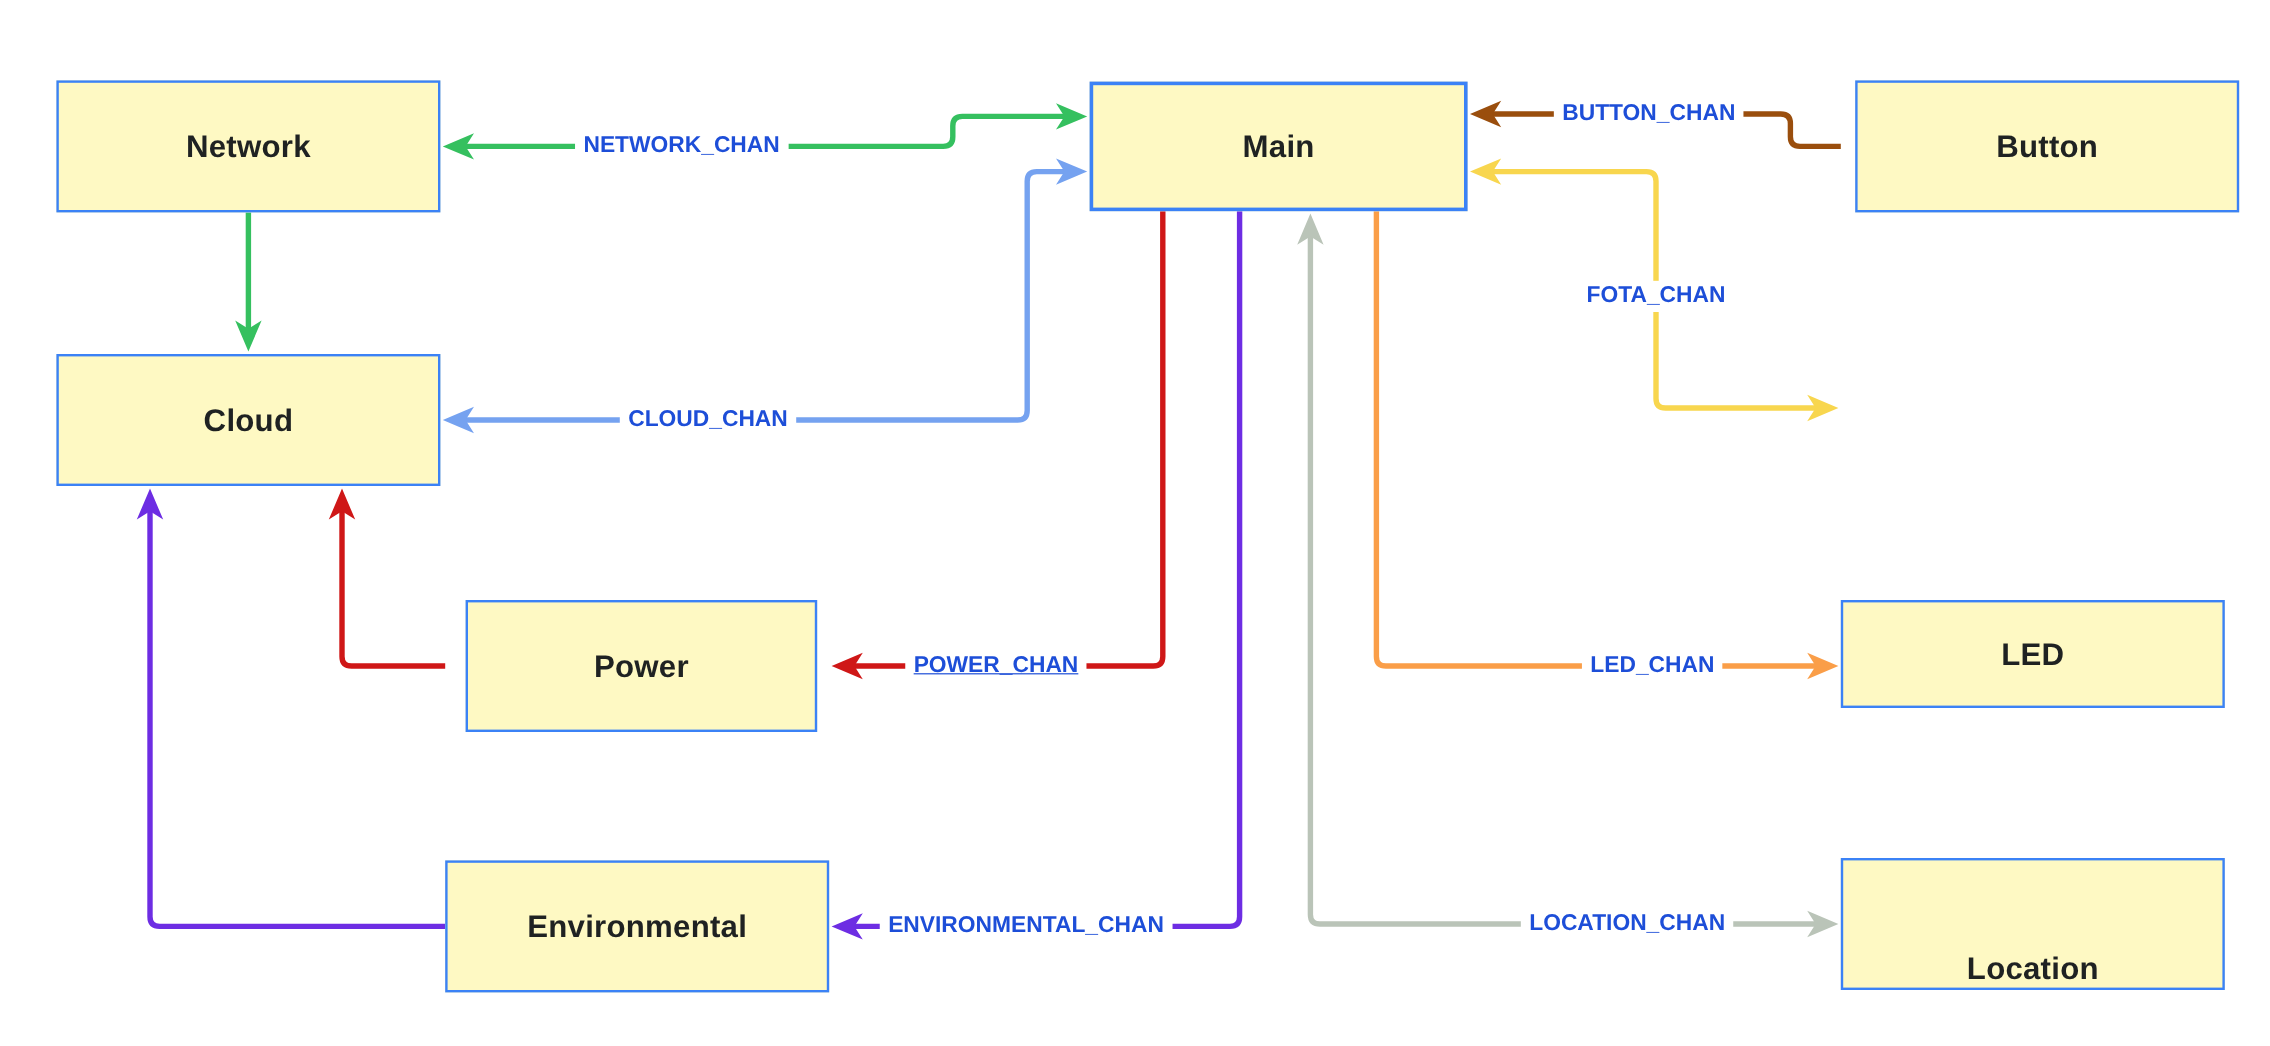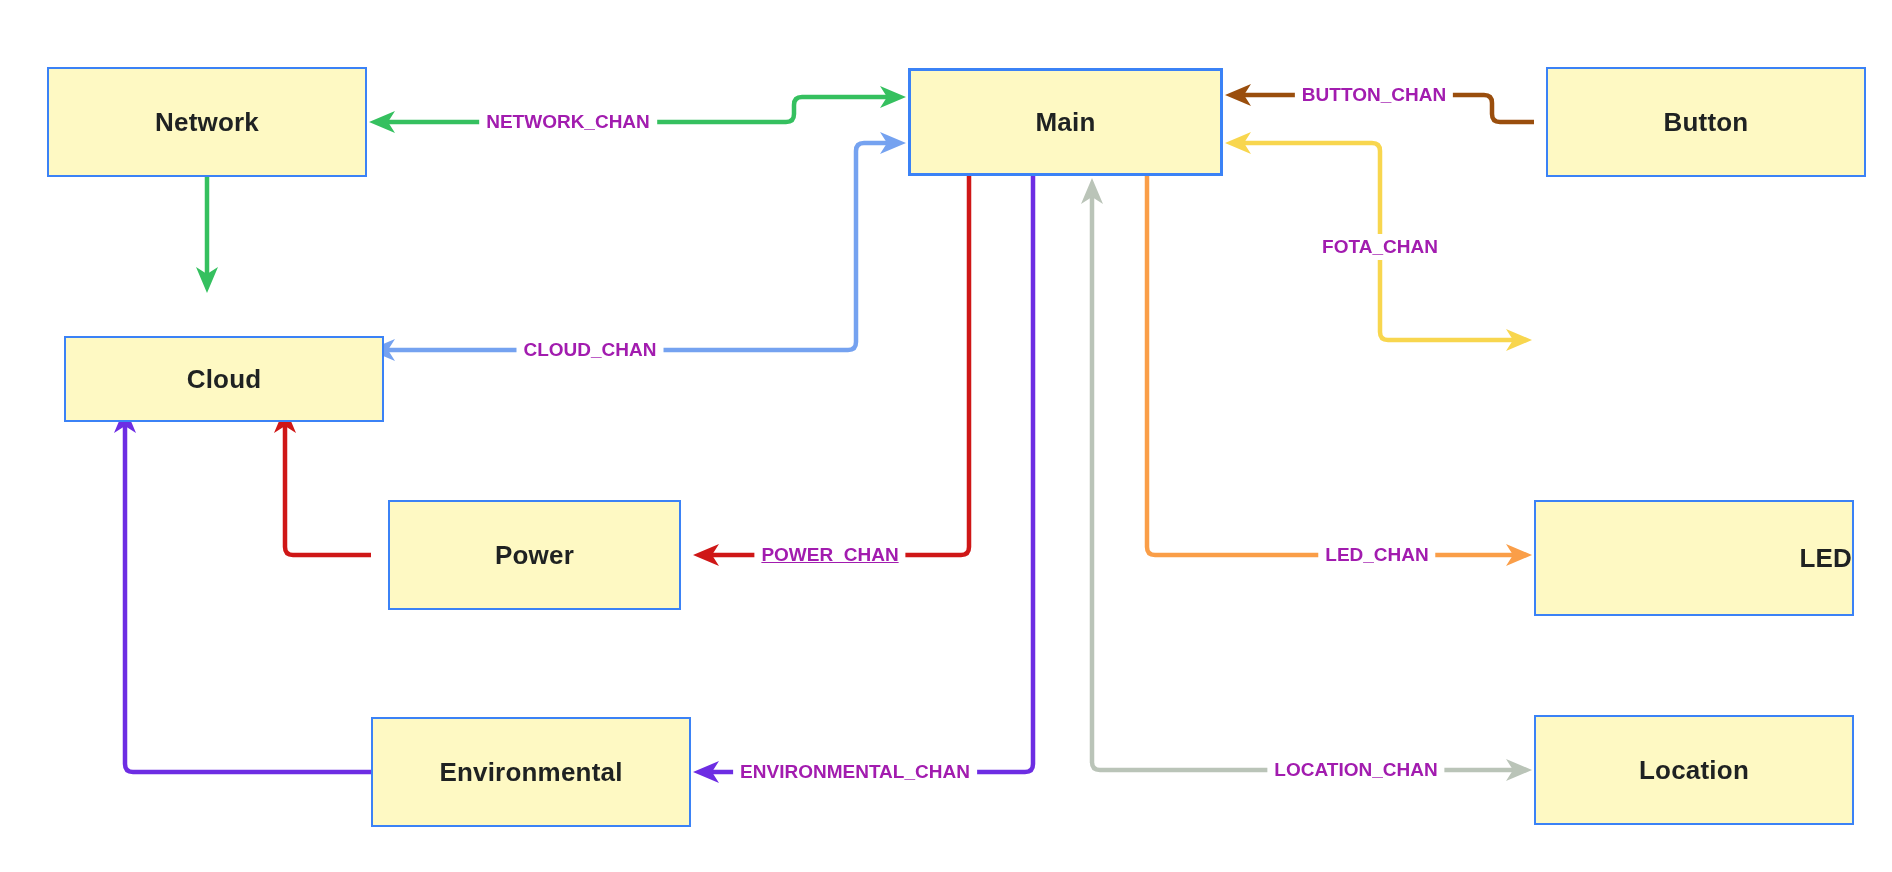--- a/index.html
+++ b/index.html
@@ -33,21 +33,21 @@
     color: #1f2222;
     letter-spacing: 0.2px;
   }
   .edge-label {
     position: absolute;
     transform: translate(-50%, -50%);
     background: #ffffff;
     padding: 2px 7px;
     font-size: 19px;
     font-weight: bold;
-    color: #a21caf;
+    color: #1d4ed8;
     white-space: nowrap;
     z-index: 3;
   }
   path.edge-line {
     fill: none;
     stroke-width: 4.5;
     stroke-linejoin: round;
   }
   polygon.arrowhead { stroke: none; }
 </style>
@@ -123,35 +123,35 @@
   <div class="edge-label" style="left:1374px; top:95px;">BUTTON_CHAN</div>
   <div class="edge-label" style="left:1380px; top:247px;">FOTA_CHAN</div>
   <div class="edge-label" style="left:830px; top:555px;text-decoration:underline;">POWER_CHAN</div>
   <div class="edge-label" style="left:855px; top:772px;">ENVIRONMENTAL_CHAN</div>
   <div class="edge-label" style="left:1377px; top:555px;">LED_CHAN</div>
   <div class="edge-label" style="left:1356px; top:770px;">LOCATION_CHAN</div>
 
   <div class="node" style="left:47px; top:67px; width:320px; height:110px;">
     <span class="node-label">Network</span>
   </div>
-  <div class="node" style="left:64px; top:295px; width:320px; height:86px;margin-top:41px;">
+  <div class="node" style="left:47px; top:295px; width:320px; height:110px;">
     <span class="node-label">Cloud</span>
   </div>
   <div class="node" style="left:388px; top:500px; width:293px; height:110px;">
     <span class="node-label">Power</span>
   </div>
   <div class="node" style="left:371px; top:717px; width:320px; height:110px;">
     <span class="node-label">Environmental</span>
   </div>
   <div class="node main-node" style="left:908px; top:68px; width:315px; height:108px;">
     <span class="node-label">Main</span>
   </div>
   <div class="node" style="left:1534px; top:67px; width:320px; height:110px;margin-left:12px;">
     <span class="node-label">Button</span>
   </div>
-  <div class="node" style="left:1534px; top:500px; width:320px; height:116px;justify-content:flex-end;">
+  <div class="node" style="left:1534px; top:500px; width:320px; height:90px;">
     <span class="node-label">LED</span>
   </div>
-  <div class="node" style="left:1534px; top:715px; width:320px; height:110px;">
+  <div class="node" style="left:1534px; top:715px; width:320px; height:110px;align-items:flex-end;">
     <span class="node-label">Location</span>
   </div>
 
 </div>
 
 </body></html>

